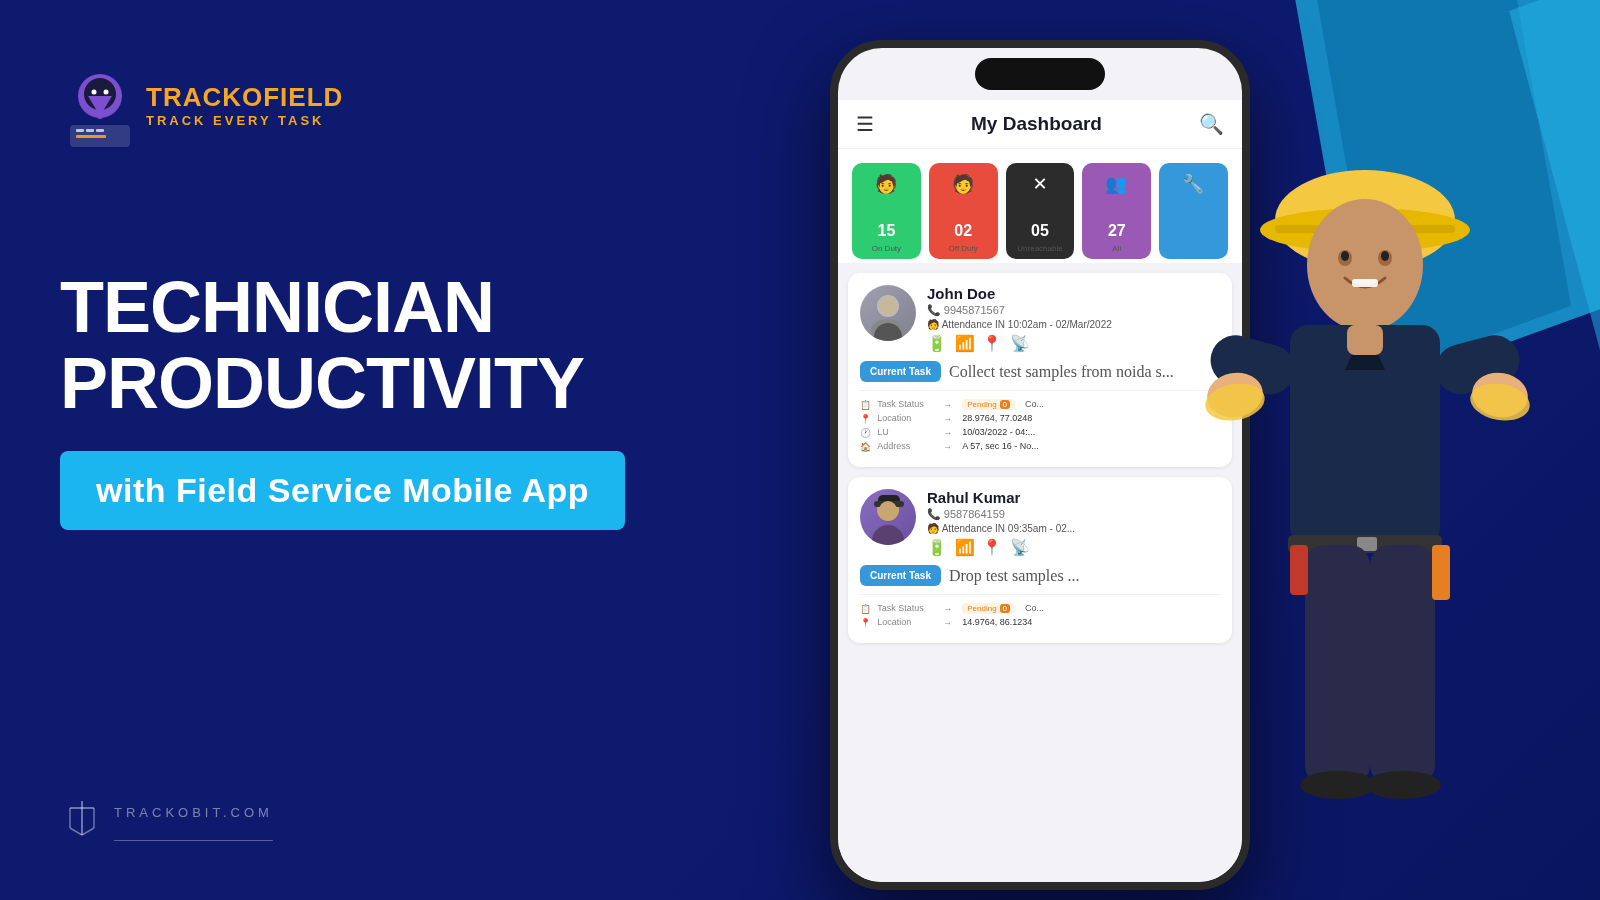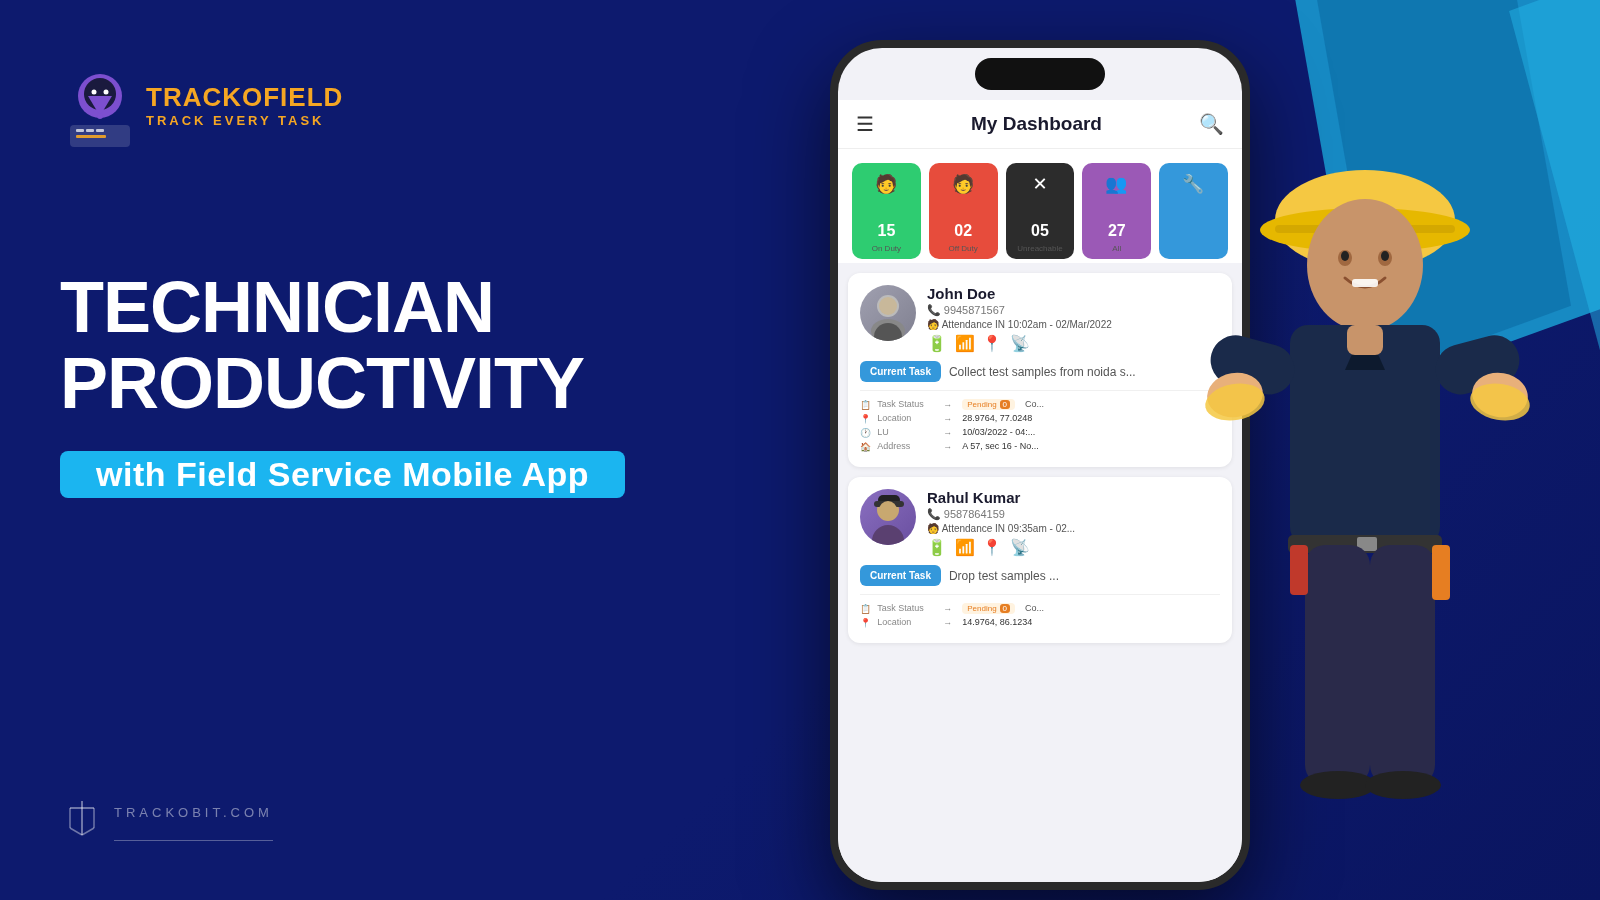--- a/index.html
+++ b/index.html
@@ -98,21 +98,21 @@
       line-height: 1.05;
       text-transform: uppercase;
       margin-bottom: 30px;
       letter-spacing: -1px;
     }
 
     
     .subtitle-box {
       background: #1bb5f0;
       display: inline-block;
-      padding: 4px 36px;
+      padding: 20px 36px;
       border-radius: 8px;
       margin-bottom: 60px;
     }
     .subtitle-text {
       font-size: 34px;
       font-weight: 700;
       color: white;
       letter-spacing: 0.5px;
     }
 
@@ -302,22 +302,23 @@
       background: #3498db;
       color: white;
       font-size: 10px;
       font-weight: 600;
       padding: 5px 10px;
       border-radius: 6px;
       white-space: nowrap;
       text-align: right;
     }
     .task-desc {
-      font-size: 12px;
+      font-size: 16px;
       color: #555;
+      font-family: Liberation Serif, serif;
     }
 
     
     .task-details {
       margin-top: 8px;
       border-top: 1px solid #f0f0f0;
       padding-top: 8px;
     }
     .task-detail-row {
       display: flex;

